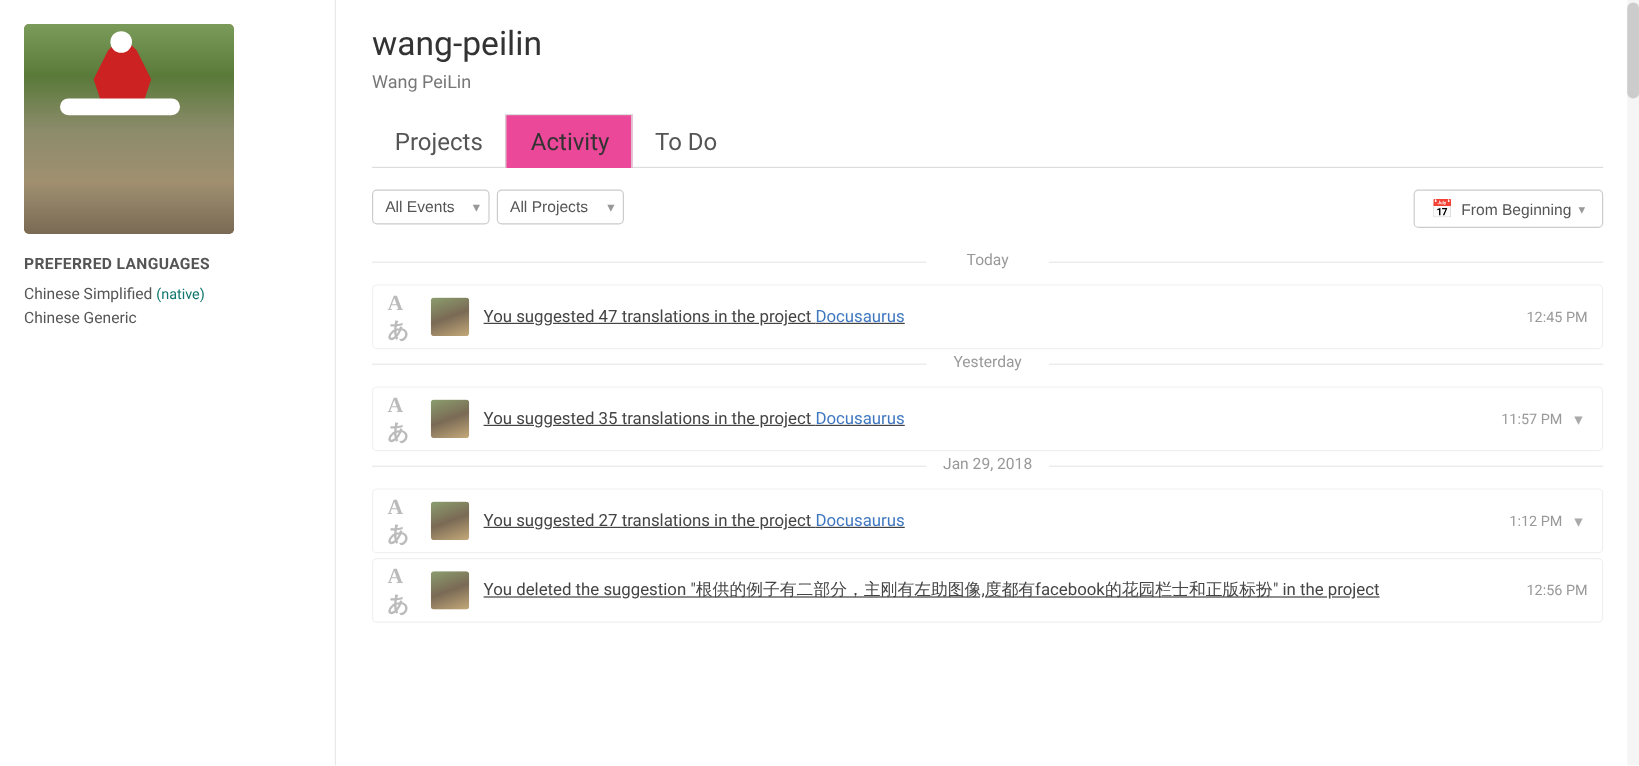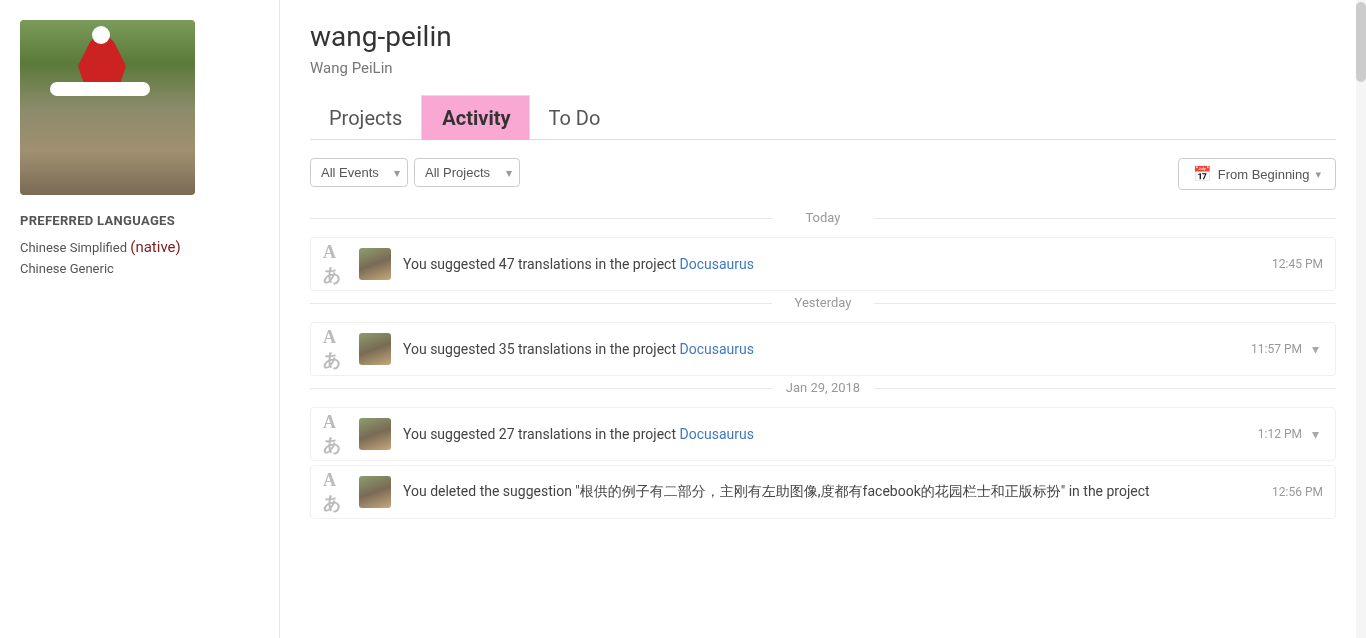--- a/index.html
+++ b/index.html
@@ -81,22 +81,22 @@
       margin-bottom: 10px;
       text-transform: uppercase;
       letter-spacing: 0.3px;
     }
     .language-item {
       font-size: 13px;
       color: #555;
       margin-bottom: 5px;
     }
     .language-native {
-      color: #7f1d1d;
-      font-size: 15px;
+      color: #0f766e;
+      font-size: 12px;
     }
     
     .main-content {
       flex: 1;
       padding: 20px 30px;
     }
     .username {
       font-size: 28px;
       font-weight: 400;
       color: #333;
@@ -117,24 +117,24 @@
       padding: 10px 18px;
       cursor: pointer;
       font-size: 20px;
       color: #555;
       border: 1px solid transparent;
       border-bottom: none;
       margin-bottom: -1px;
       text-decoration: none;
     }
     .tab.active {
-      background: #f9a8d4;
+      background: #ec4899;
       border-color: #ddd;
       color: #333;
-      font-weight: 700;
+      font-weight: 400;
       padding-left: 20px;
     }
     
     .filters-row {
       display: flex;
       align-items: flex-start;
       gap: 6px;
       margin-bottom: 20px;
     }
     .filter-select {
@@ -236,20 +236,21 @@
     }
     .activity-avatar-inner {
       width: 100%;
       height: 100%;
       background: linear-gradient(160deg, #8B9E6E, #7A6A55, #C4A97A);
     }
     .activity-text {
       flex: 1;
       font-size: 14px;
       color: #444;
+      text-decoration: underline;
     }
     .activity-text a, .activity-link {
       color: #4078c0;
       text-decoration: none;
     }
     .activity-time {
       font-size: 12px;
       color: #999;
       margin-left: 12px;
       white-space: nowrap;

